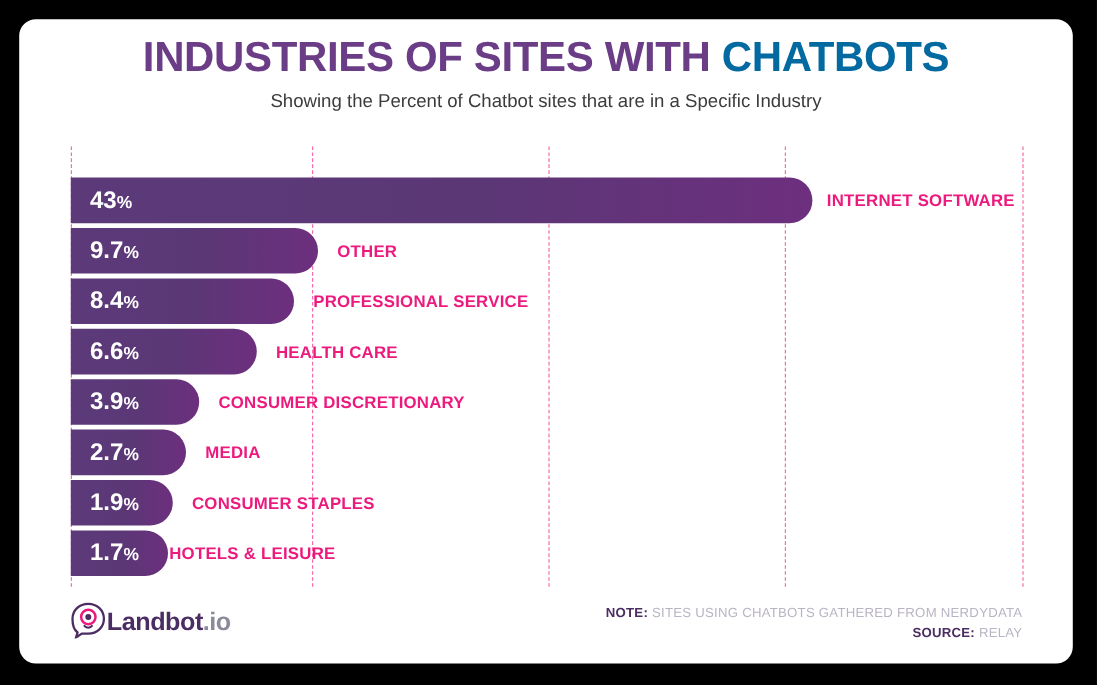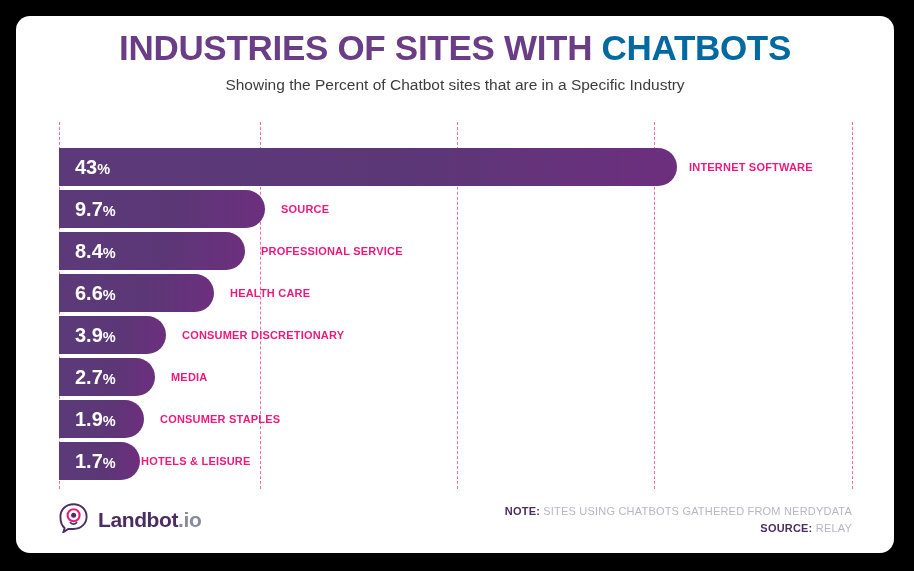--- a/index.html
+++ b/index.html
@@ -108,42 +108,41 @@
     font-weight: bold;
   }
 
   .cat-label {
     position: absolute;
     top: 0;
     height: 38px;
     line-height: 38px;
     color: #ec1a7d;
     font-weight: bold;
-    font-size: 11px;
+    font-size: 14px;
     letter-spacing: 0.2px;
     font-family: "Liberation Sans", sans-serif;
     white-space: nowrap;
   }
 
   
   #footer {
     position: absolute;
     left: 0;
     bottom: 0;
     width: 878px;
     height: 70px;
   }
 
   #logo {
     position: absolute;
     left: 42px;
     bottom: 16px;
     display: flex;
     align-items: center;
-    gap: 9px;
   }
   #logo-text {
     font-size: 21px;
     font-weight: bold;
     color: #4b2d63;
     font-family: "Liberation Sans", sans-serif;
     letter-spacing: -0.4px;
   }
   #logo-text .tld {
     color: #8a8a9a;
@@ -186,21 +185,21 @@
       <div class="gridline" style="left: 595px;"></div>
       <div class="gridline" style="left: 793px;"></div>
       <div class="row" style="top: 26px; width: 820px;">
         <div class="bar full" style="width: 618px;"></div>
         <div class="value"><span>43</span><span class="pct">%</span></div>
         <div class="cat-label" style="left: 630px;">INTERNET SOFTWARE</div>
       </div>
       <div class="row" style="top: 68px; width: 820px;">
         <div class="bar" style="width: 206px;"></div>
         <div class="value"><span>9.7</span><span class="pct">%</span></div>
-        <div class="cat-label" style="left: 222px;">SOURCE</div>
+        <div class="cat-label" style="left: 222px;">OTHER</div>
       </div>
       <div class="row" style="top: 110px; width: 820px;">
         <div class="bar" style="width: 186px;"></div>
         <div class="value"><span>8.4</span><span class="pct">%</span></div>
         <div class="cat-label" style="left: 202px;">PROFESSIONAL SERVICE</div>
       </div>
       <div class="row" style="top: 152px; width: 820px; padding-left: 48px;">
         <div class="bar" style="width: 155px;"></div>
         <div class="value"><span>6.6</span><span class="pct">%</span></div>
         <div class="cat-label" style="left: 171px;">HEALTH CARE</div>

